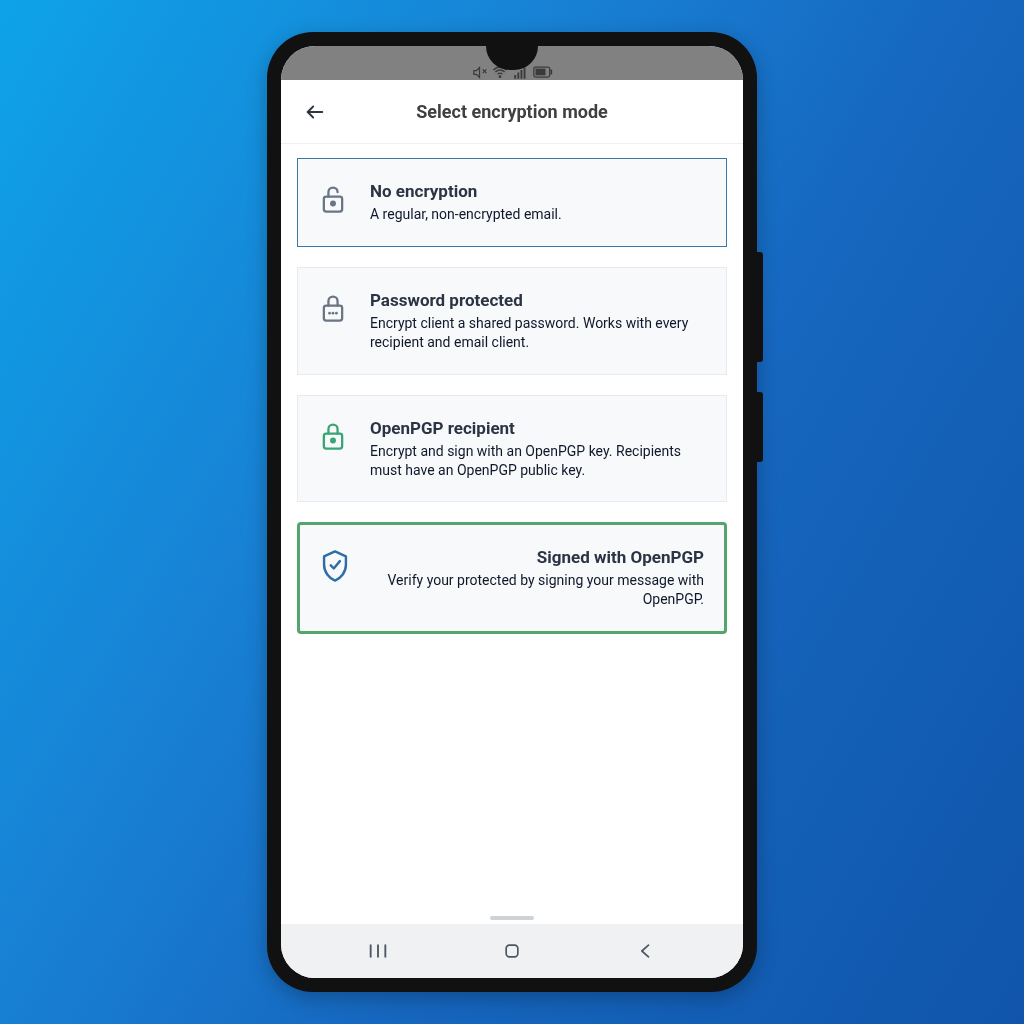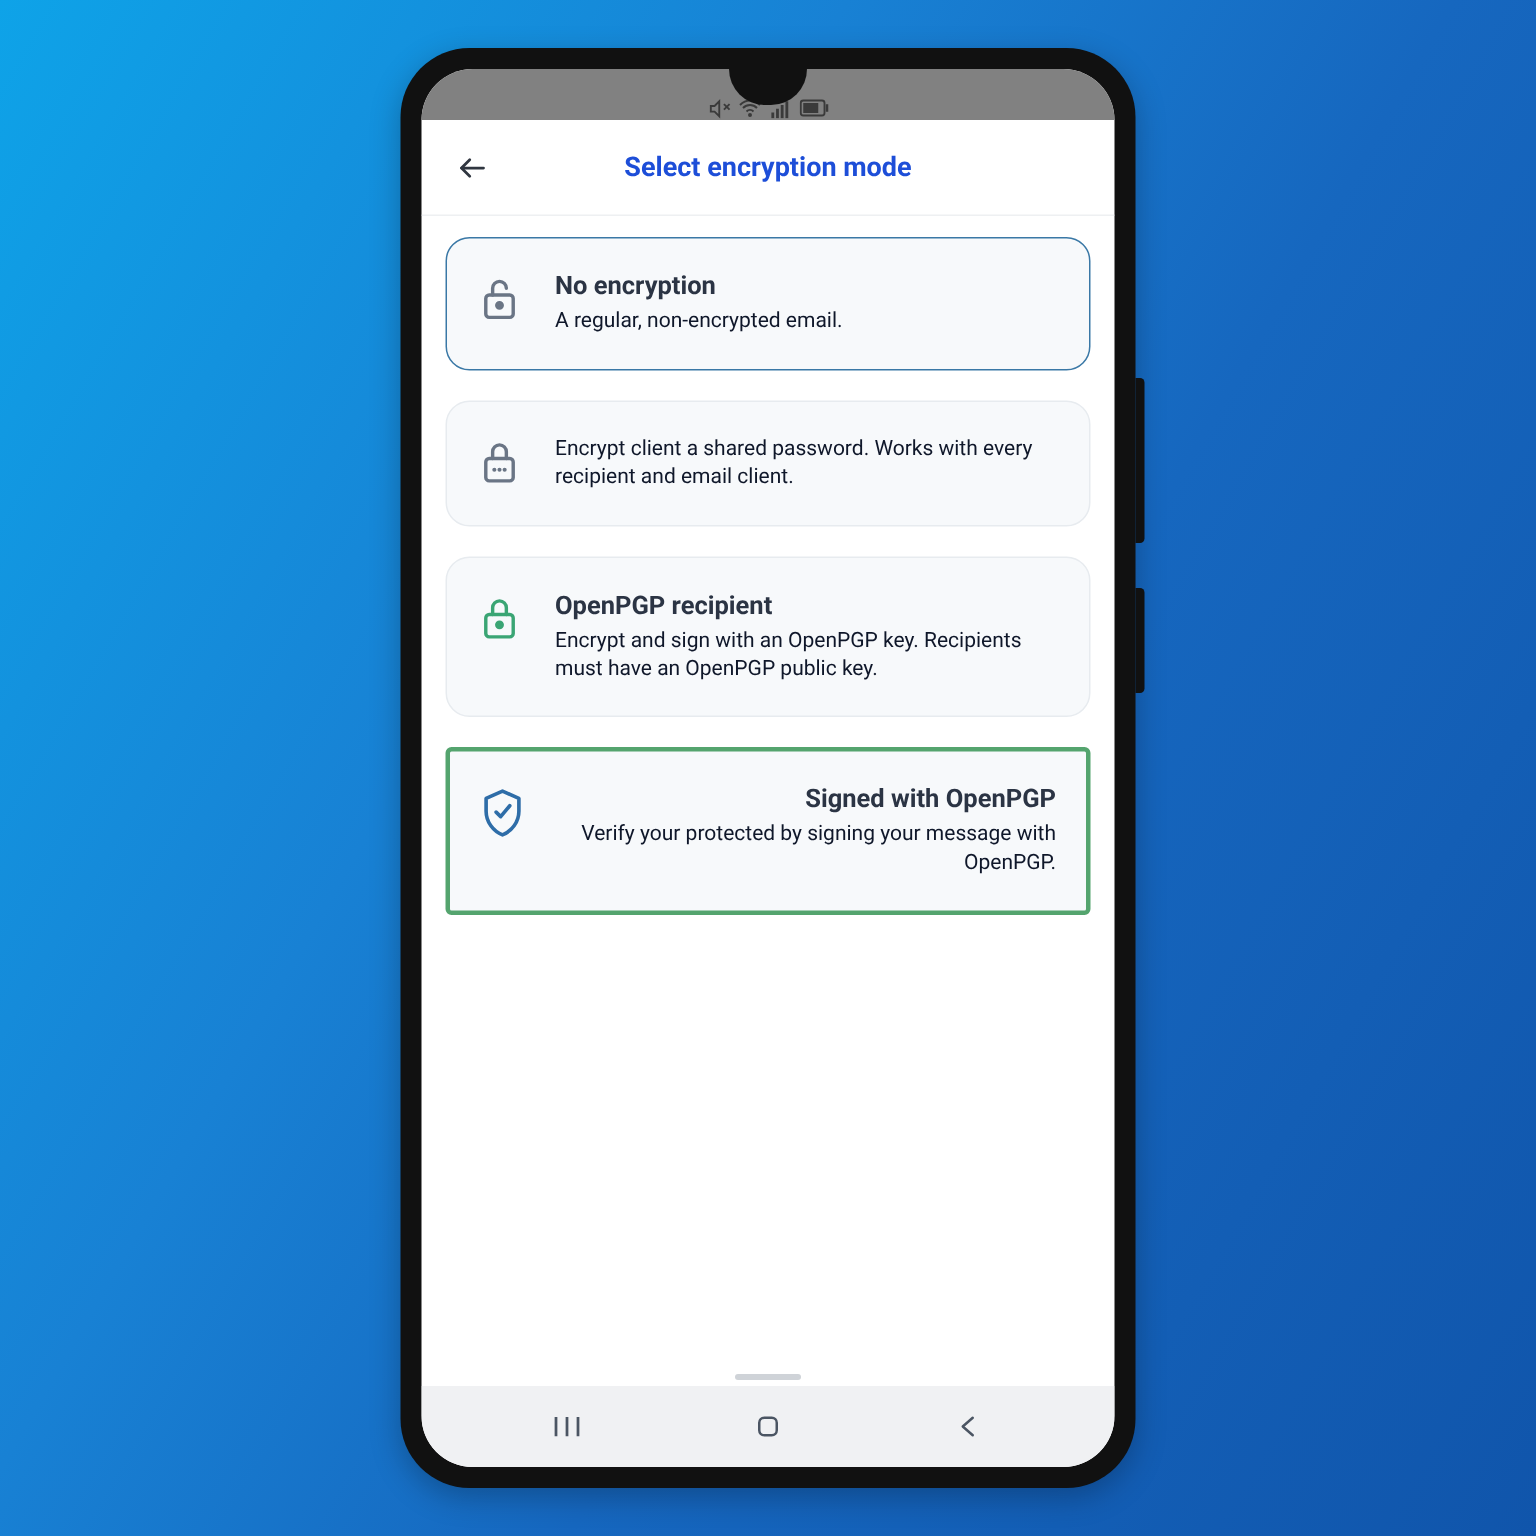--- a/index.html
+++ b/index.html
@@ -86,34 +86,34 @@
     width: 32px; height: 32px;
     display:flex; align-items:center; justify-content:center;
     color:#303640;
     cursor:pointer;
   }
   .header-title {
     flex: 1;
     text-align: center;
     font-weight: 700;
     font-size: 18px;
-    color: #1d4ed8;
+    color: #404040;
     margin-right: 32px;
   }
 
   .content {
     flex: 1;
     padding: 14px 16px 0 16px;
     overflow: hidden;
   }
 
   .card {
     background: #f7f9fb;
     border: 1px solid #e7ebef;
-    border-radius: 16px;
+    border-radius: 0;
     padding: 22px 20px 22px 18px;
     display: flex;
     align-items: flex-start;
     gap: 20px;
     margin-bottom: 20px;
     cursor: pointer;
   }
   .card.selected { border: 1.5px solid #3a78a6; }
   .card.highlight { border: 3px solid #54a46e; border-radius: 4px; text-align: right; }
 
@@ -225,20 +225,21 @@
         <div class="card-icon">
           <svg width="28" height="32" viewBox="0 0 24 28" fill="none" stroke="#6a7585" stroke-width="2" stroke-linecap="round" stroke-linejoin="round">
             <rect x="4" y="12" width="16" height="13" rx="2"></rect>
             <path d="M8 12V8a4 4 0 0 1 8 0v4"></path>
             <circle cx="9" cy="18.5" r="1.2" fill="#6a7585" stroke="none"></circle>
             <circle cx="12" cy="18.5" r="1.2" fill="#6a7585" stroke="none"></circle>
             <circle cx="15" cy="18.5" r="1.2" fill="#6a7585" stroke="none"></circle>
           </svg>
         </div>
         <div class="card-body">
+          <div class="card-title">Password protected</div>
           <div class="card-desc">Encrypt client a shared password. Works with every recipient and email client.</div>
         </div>
       </div>
 
       <div class="card">
         <div class="card-icon">
           <svg width="28" height="32" viewBox="0 0 24 28" fill="none" stroke="#3aa574" stroke-width="2" stroke-linecap="round" stroke-linejoin="round">
             <rect x="4" y="12" width="16" height="13" rx="2"></rect>
             <path d="M8 12V8a4 4 0 0 1 8 0v4"></path>
             <circle cx="12" cy="18" r="1.6" fill="#3aa574"></circle>

